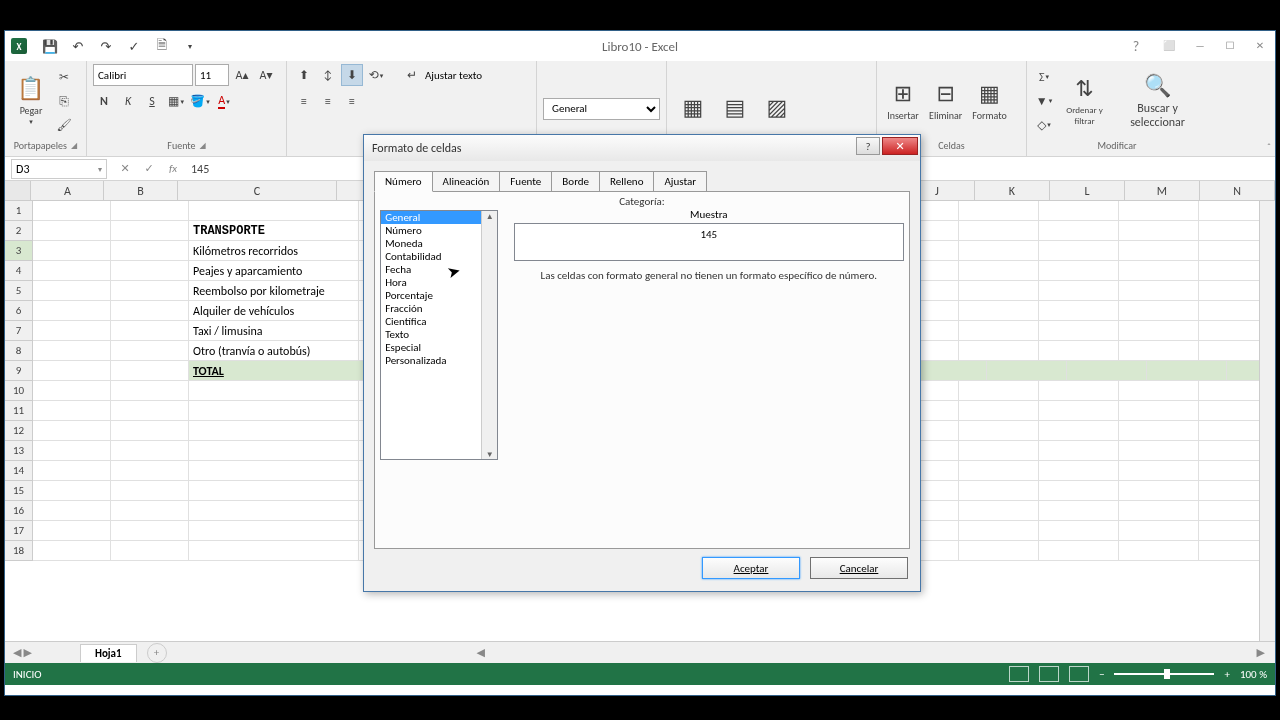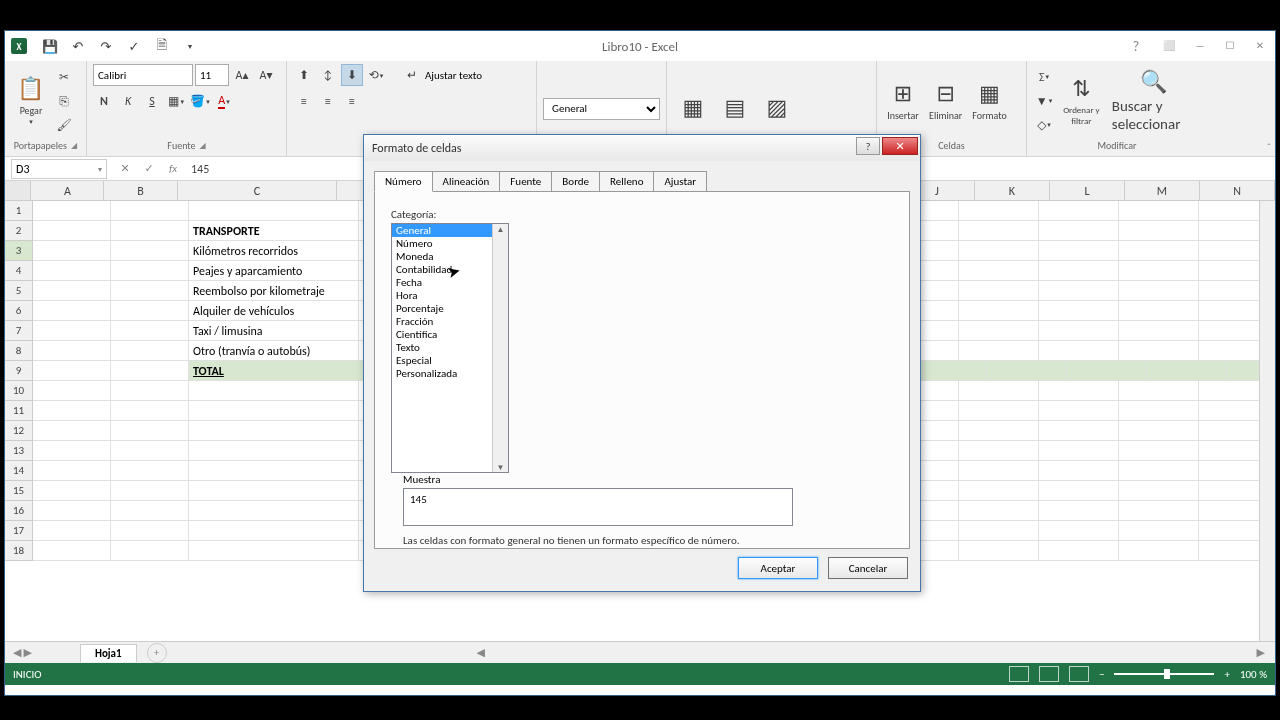--- a/index.html
+++ b/index.html
@@ -77,32 +77,32 @@
 
 
 .dialog { position: absolute; left: 363px; top: 134px; width: 558px; height: 458px; background: #f0f0f0; border: 1px solid #4777a8; box-shadow: 2px 2px 8px rgba(0,0,0,0.3); }
 .dlg-title { height: 26px; background: linear-gradient(#fcfcfc, #e8e8e8); display: flex; align-items: center; padding: 0 8px; font-size: 12px; color: #333; position: relative; }
 .dlg-ctrls { position: absolute; right: 2px; top: 2px; display: flex; }
 .dlg-help { width: 24px; height: 18px; background: linear-gradient(#f8f8f8, #ddd); border: 1px solid #999; display: flex; align-items: center; justify-content: center; font-size: 11px; color: #444; }
 .dlg-close { width: 36px; height: 18px; background: linear-gradient(#e88, #c22); border: 1px solid #922; color: #fff; display: flex; align-items: center; justify-content: center; font-size: 11px; margin-left: 2px; }
 .dlg-tabs { display: flex; padding: 10px 10px 0 10px; }
 .dlg-tab { padding: 3px 10px; font-size: 11px; border: 1px solid #999; background: #f4f4f4; margin-right: -1px; cursor: pointer; }
 .dlg-tab.active { background: #fcfcfc; border-bottom: 1px solid #fcfcfc; z-index: 2; position: relative; }
-.dlg-body { margin: 0 10px 10px 10px; border: 1px solid #999; background: #fcfcfc; height: 358px; padding: 16px; position: relative; margin-top: -1px; }
+.dlg-body { margin: 0 10px 10px 10px; border: 1px solid #999; background: #fcfcfc; height: 358px; padding: 3px; position: relative; margin-top: -1px; text-align: center; }
 .cat-label { font-size: 11px; color: #333; }
 .cat-list { width: 118px; height: 250px; border: 1px solid #828790; background: #fff; margin-top: 2px; font-size: 11px; overflow: hidden; display: inline-block; vertical-align: top; position: relative; }
 .cat-item { padding: 0 4px; height: 13px; display: flex; align-items: center; cursor: pointer; }
 .cat-item.sel { background: #3399ff; color: #fff; }
 .cat-scroll { position: absolute; right: 0; top: 0; bottom: 0; width: 16px; background: #f0f0f0; border-left: 1px solid #ccc; display: flex; flex-direction: column; justify-content: space-between; font-size: 8px; color: #666; align-items: center; }
 .sample-area { display: inline-block; vertical-align: top; margin-left: 12px; width: 390px; }
 .sample-label { font-size: 11px; }
 .sample-box { border: 1px solid #828790; height: 38px; padding: 4px 6px; font-size: 11px; margin-top: 2px; background: #fff; }
 .sample-desc { font-size: 11px; color: #333; margin-top: 8px; }
 .dlg-buttons { position: absolute; right: 12px; bottom: 12px; display: flex; gap: 10px; }
-.dlg-btn { width: 80px; height: 22px; font-size: 11px; border: 1px solid #707070; background: linear-gradient(#fdfdfd, #e8e8e8); cursor: pointer; }
+.dlg-btn { width: 98px; height: 22px; font-size: 11px; border: 1px solid #707070; background: linear-gradient(#fdfdfd, #e8e8e8); cursor: pointer; text-decoration: underline; }
 .dlg-btn.default { border: 1px solid #3399ff; box-shadow: 0 0 2px #3399ff; }
 
 .cursor { position: absolute; left: 447px; top: 262px; font-size: 16px; color: #000; pointer-events: none; z-index: 999; transform: rotate(-15deg); }
 </style>
 </head>
 <body>
 
 <div class="window">
 
   <div class="titlebar">
@@ -243,21 +243,21 @@
           <div class="icon-btn dd">Σ</div>
           <div class="icon-btn dd">▼</div>
           <div class="icon-btn dd">◇</div>
         </div>
         <div class="big-btn">
             <span class="icon">⇅</span>
             <span style="font-size:9px;text-align:center">Ordenar y filtrar</span>
           </div>
         <div class="big-btn">
             <span class="icon">🔍</span>
-            <span style="font-size:15px;">Buscar y seleccionar</span>
+            <span style="font-size:12px;text-align:center">Buscar y seleccionar</span>
           </div>
       </div>
       <div class="group-label">Modificar</div>
     </div>
     <div class="collapse-btn">ˆ</div>
   </div>
 
   <div class="formula-bar">
     <div class="name-box">D3</div>
     <div class="fx-btn">✕</div>
@@ -316,21 +316,21 @@
           <div class="cell" style="width: 80px;"></div>
           <div class="cell" style="width: 80px;"></div>
           <div class="cell" style="width: 80px;"></div>
           <div class="cell" style="width: 80px;"></div>
           <div class="cell" style="width: 80px;"></div>
           <div class="cell" style="width: 80px;"></div>
         </div>
         <div class="cell-row">
           <div class="cell" style="width: 78px;"></div>
           <div class="cell" style="width: 78px;"></div>
-          <div class="cell bold" style="width: 170px;">TRANSPORTE</div>
+          <div class="cell bold" style="width: 170px; font-family: Liberation Mono, monospace;">TRANSPORTE</div>
           <div class="cell" style="width: 200px;"></div>
           <div class="cell" style="width: 80px;"></div>
           <div class="cell" style="width: 80px;"></div>
           <div class="cell" style="width: 80px;"></div>
           <div class="cell" style="width: 80px;"></div>
           <div class="cell" style="width: 80px;"></div>
           <div class="cell" style="width: 80px;"></div>
           <div class="cell" style="width: 80px;"></div>
           <div class="cell" style="width: 80px;"></div>
           <div class="cell" style="width: 80px;"></div>

